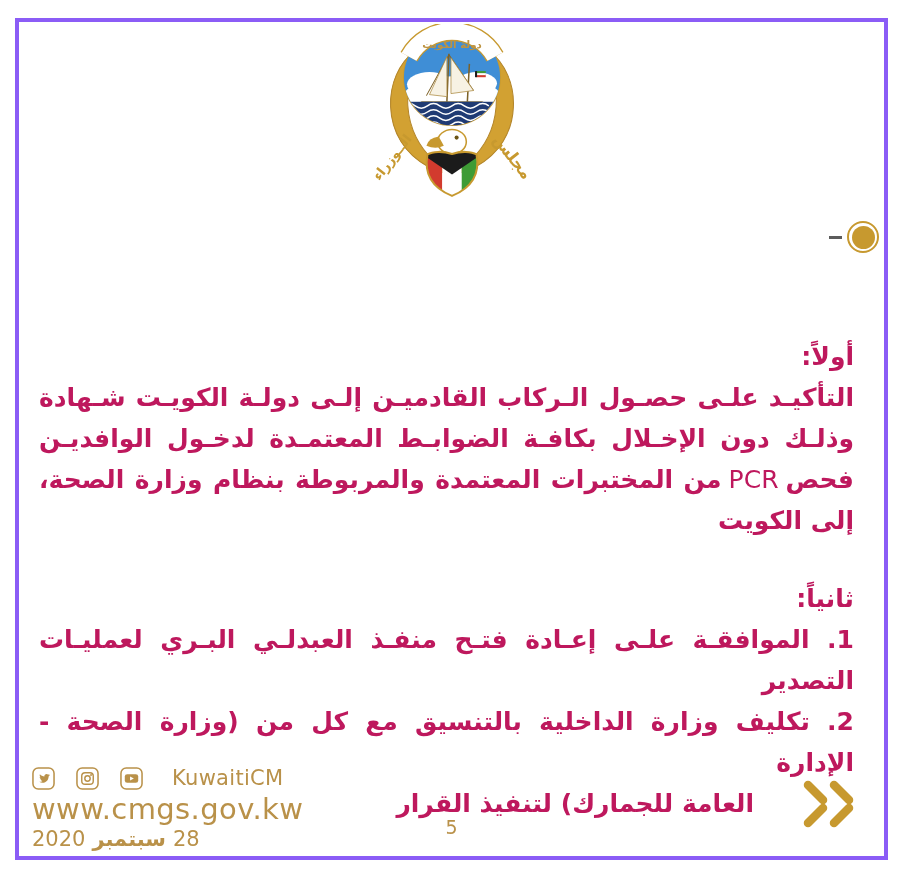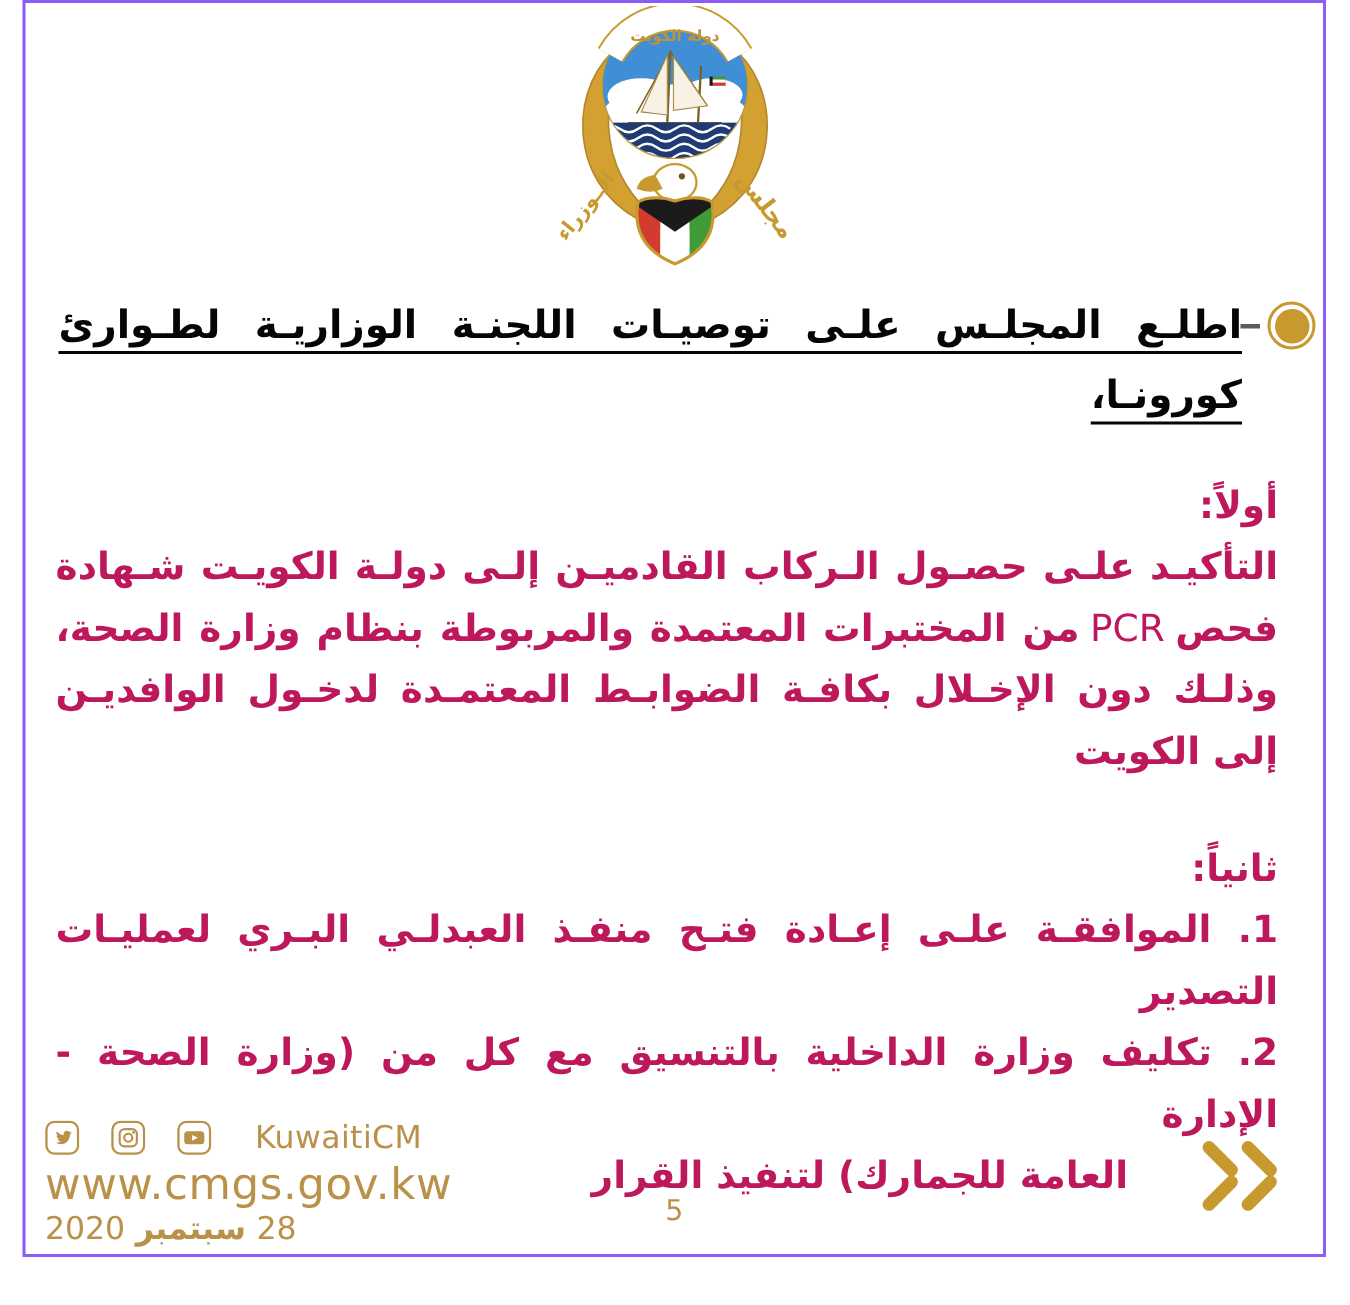--- a/index.html
+++ b/index.html
@@ -1,22 +1,22 @@
 <!DOCTYPE html>
 <html lang="ar"><head>
 <meta charset="utf-8">
 <style>
   html,body{margin:0;padding:0;}
   body{
     width:900px;height:870px;background:#ffffff;position:relative;
     font-family:"DejaVu Sans", sans-serif;overflow:hidden;
   }
   .frame{
-    position:absolute;left:15px;top:0;width:865px;height:834px;
-    border:2px solid #8b5cf6;background:#ffffff;
+    position:absolute;left:15px;top:18px;width:865px;height:834px;
+    border:4px solid #8b5cf6;background:#ffffff;
   }
   
   .emblem{position:absolute;top:2px;left:50%;transform:translateX(-50%);}
   
   .heading{
     position:absolute;top:192px;left:22px;right:54px;direction:rtl;
     color:#050505;font-size:26px;font-weight:bold;line-height:47px;
   }
   .hline{
     text-decoration:underline;text-decoration-thickness:2px;text-underline-offset:9px;
@@ -130,30 +130,29 @@
       <text transform="translate(46 266) rotate(-52)" text-anchor="middle" font-size="26" font-weight="bold" fill="#C7992F">الــوزراء</text>
     </svg>
   </div>
 
   <div class="bullet">
     <div class="bullet-core"></div>
   </div>
   <div class="bullet-dash"></div>
 
   <div class="heading">
-    <div class="hline j">اطلـع المجلـس علـى توصيـات اللجنـة الوزاريـة لطـوارئ كورونـا،</div>
   </div>
 
   <div class="section sec-one">
     <div class="r">أولاً:</div>
     <div class="j">التأكيـد علـى حصـول الـركاب القادميـن إلـى دولـة الكويـت شـهادة</div>
+    <div class="j">وذلـك دون الإخـلال بكافـة الضوابـط المعتمـدة لدخـول الوافديـن</div>
     <div class="j">
       <span>فحص</span><span class="latin">PCR</span><span>من المختبرات المعتمدة والمربوطة بنظام وزارة الصحة،</span>
     </div>
-    <div class="j">وذلـك دون الإخـلال بكافـة الضوابـط المعتمـدة لدخـول الوافديـن</div>
     <div class="r">إلى الكويت</div>
   </div>
 
   <div class="section sec-two">
     <div class="r">ثانياً:</div>
     <div class="j">1. الموافقـة علـى إعـادة فتـح منفـذ العبدلـي البـري لعمليـات</div>
     <div class="r">التصدير</div>
     <div class="j">2. تكليف وزارة الداخلية بالتنسيق مع كل من (وزارة الصحة - الإدارة</div>
     <div class="r2">العامة للجمارك) لتنفيذ القرار</div>
   </div>

